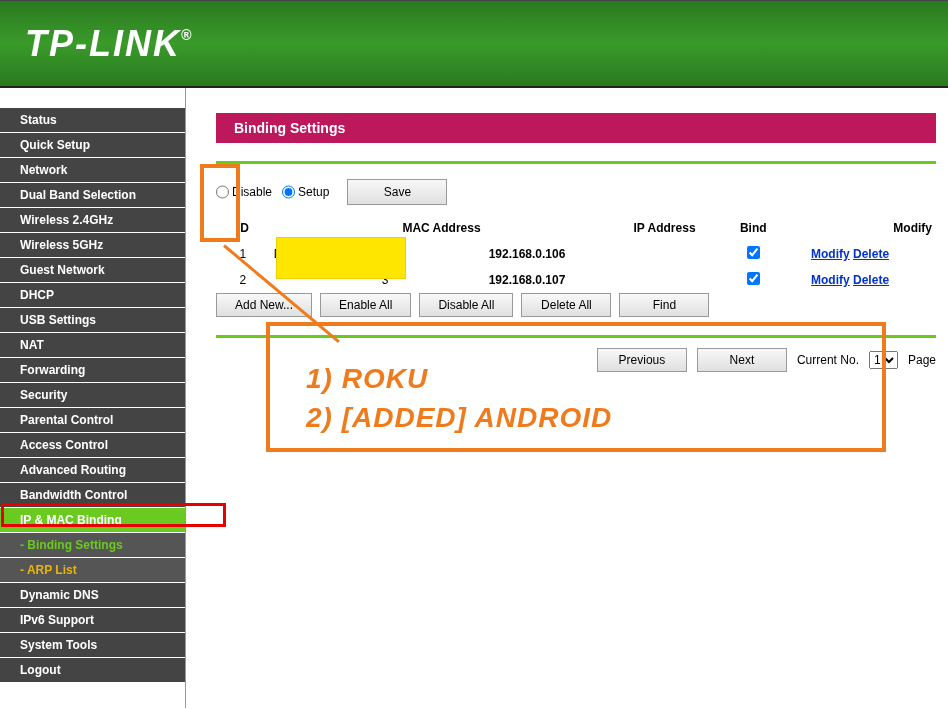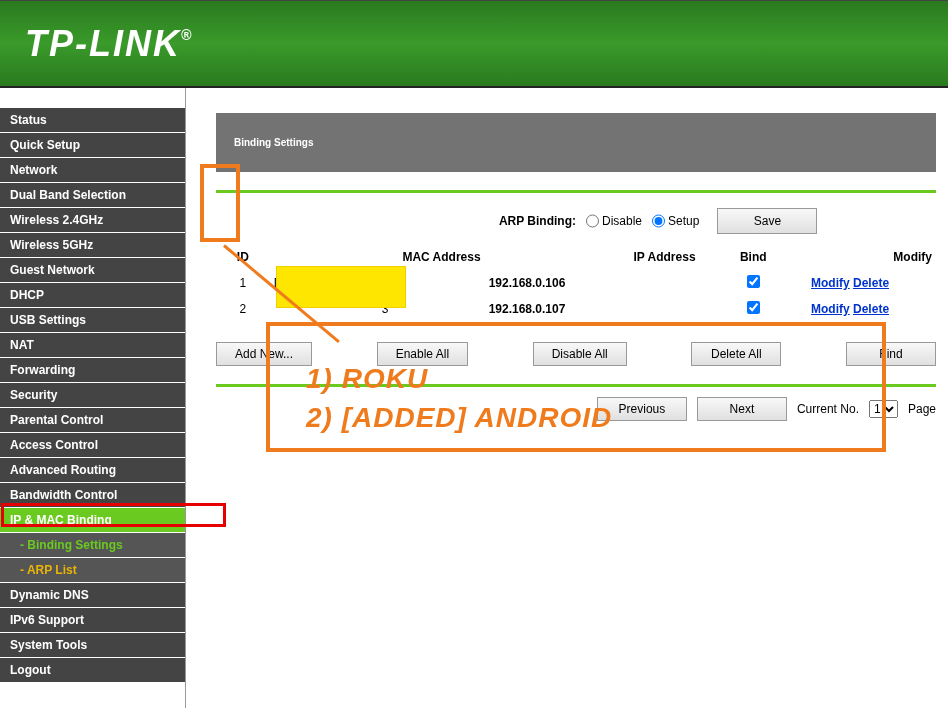--- a/index.html
+++ b/index.html
@@ -27,21 +27,21 @@
   background: #fff;
   border-right: 1px solid #999;
   padding-top: 20px;
   min-height: 620px;
 }
 .sidebar-item {
   background: #444;
   color: #fff;
   font-weight: bold;
   font-size: 12px;
-  padding: 5px 10px;
+  padding: 5px 20px;
   border-bottom: 1px solid #fff;
   cursor: pointer;
 }
 .sidebar-item.expanded { background: #6aca1f; }
 .sidebar-sub {
   background: #555;
   color: #eab308;
   font-weight: bold;
   font-size: 12px;
   padding: 5px 10px 5px 20px;
@@ -52,25 +52,25 @@
   background: #555;
   color: #6aca1f;
 }
 .red-box {
   position: absolute;
   border: 3px solid #e60000;
   pointer-events: none;
 }
 .main { flex: 1; padding: 25px 12px 25px 30px; position: relative; }
 .panel-title {
-  background: #737373;
+  background: #be185d;
   color: #fff;
   font-weight: bold;
-  font-size: 10px;
-  padding: 24px 18px;
+  font-size: 14px;
+  padding: 7px 18px;
   margin-bottom: 18px;
 }
 .green-divider {
   height: 3px;
   background: #6aca1f;
   margin: 8px 0 10px;
 }
 .arp-row {
   display: flex;
   align-items: center;
@@ -91,21 +91,21 @@
 .table-wrap { position: relative; }
 table { width: 100%; border-collapse: collapse; }
 th { text-align: right; font-weight: bold; padding: 6px 4px; font-size: 12px; }
 td { padding: 5px 4px; font-size: 12px; }
 .col-id { width: 50px; text-align: center; }
 .col-mac { width: 200px; }
 .col-ip { width: 200px; font-weight: bold; }
 .col-bind { width: 100px; text-align: center; }
 .col-modify { width: 120px; }
 a.act { color: #0033cc; font-weight: bold; text-decoration: underline; cursor: pointer; }
-.btn-row { margin-top: 20px; display: flex; gap: 20px; justify-content: space-between; }
+.btn-row { margin-top: 0; display: flex; gap: 8px; }
 .pager { display: flex; align-items: center; justify-content: flex-end; gap: 10px; margin-top: 5px; }
 .pager select { font-size: 12px; }
 .yellow-redact {
   position: absolute;
   background: #ffe600;
   border: 1px solid #f0d000;
 }
 .orange-box {
   position: absolute;
   border: 4px solid #ef7b1c;
@@ -161,21 +161,20 @@
       <div class="sidebar-item">IPv6 Support</div>
       <div class="sidebar-item">System Tools</div>
       <div class="sidebar-item">Logout</div>
     </div>
 
   <div class="main">
     <div class="panel-title">Binding Settings</div>
     <div class="green-divider"></div>
 
     <div class="arp-row">
-      <span class="arp-label">ARP Binding:</span>
       <label class="radio-wrap">
         <input type="radio" name="arp" style="">
         <span>Disable</span>
       </label>
       <label class="radio-wrap">
         <input type="radio" name="arp" checked="" style="">
         <span>Setup</span>
       </label>
       <button class="btn btn-save">Save</button>
     </div>

